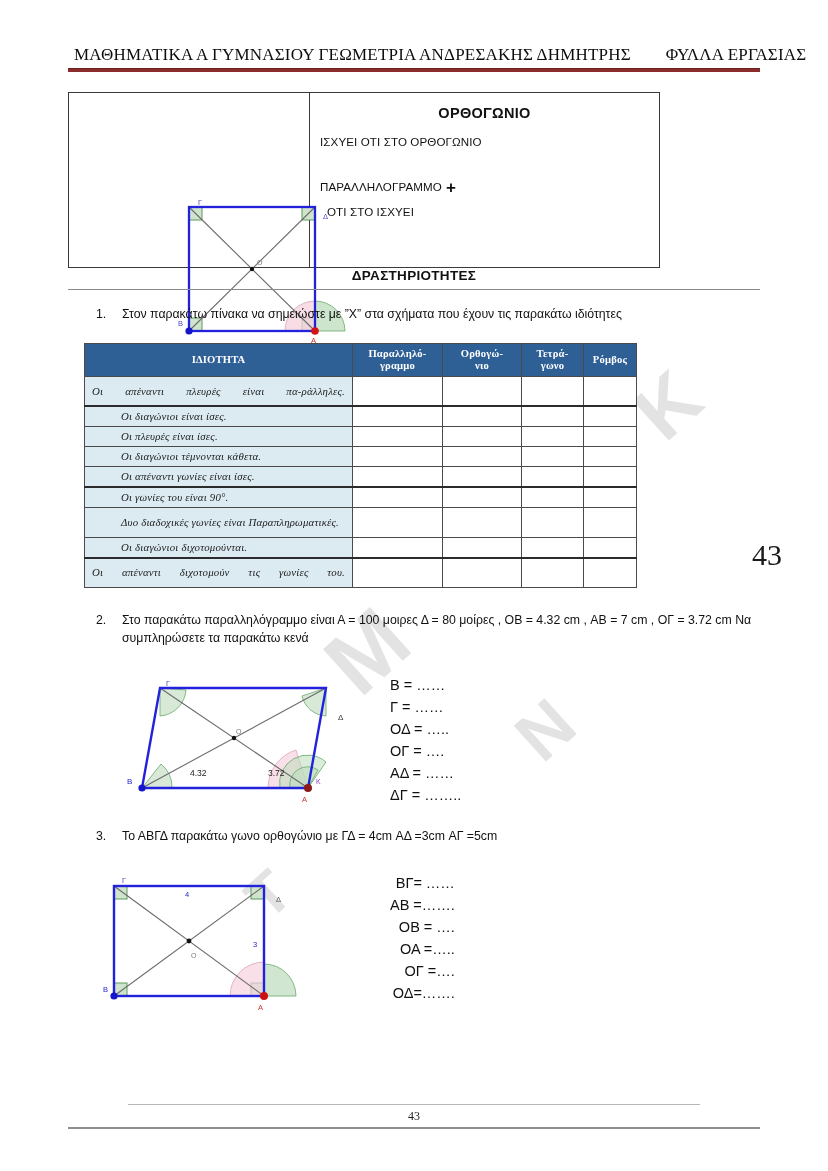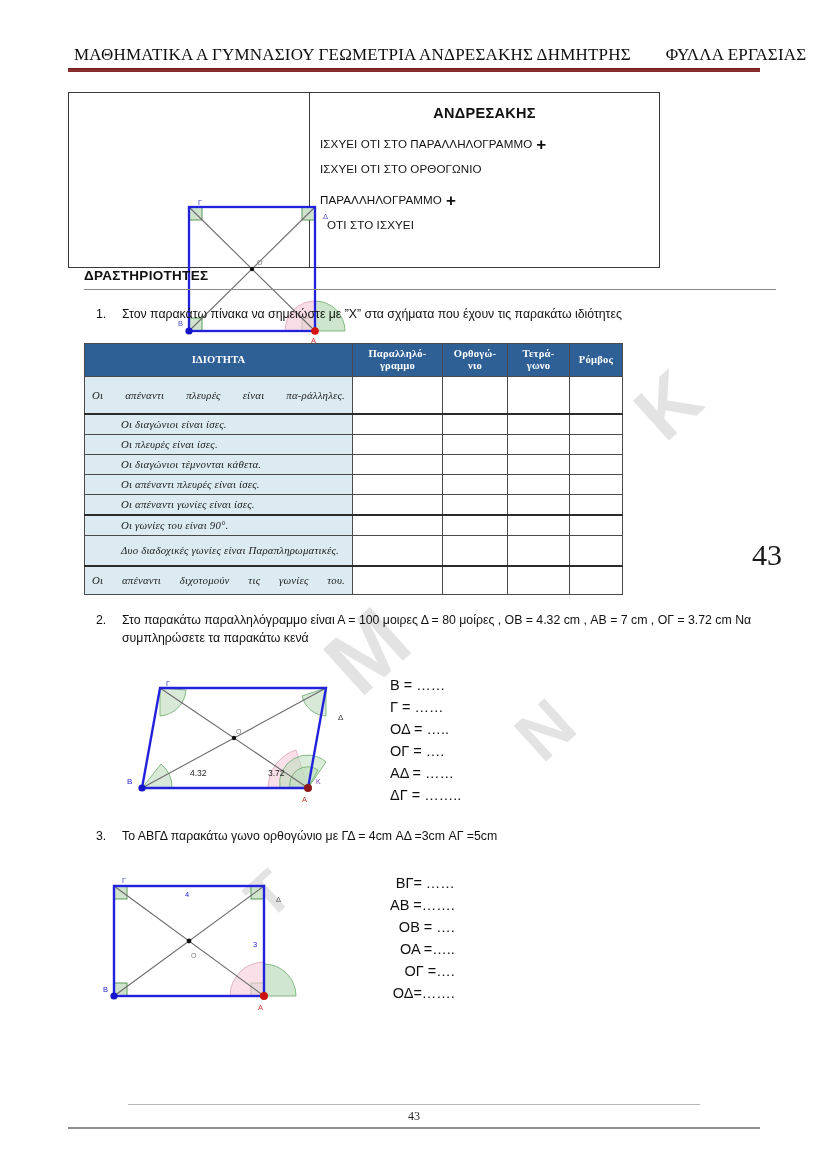--- a/index.html
+++ b/index.html
@@ -88,36 +88,36 @@
     letter-spacing: .3px;
     margin-top: 4px;
     margin-bottom: 14px;
   }
   .tb-line {
     font-size: 11.6px;
     letter-spacing: .1px;
     margin-bottom: 7px;
     white-space: nowrap;
   }
-  .tb-line.sp { margin-top: 16px; }
+  .tb-line.sp { margin-top: 30px; }
   .tb-line.ind { padding-left: 7px; }
   .plus {
     font-size: 17px;
     font-weight: bold;
     vertical-align: -2px;
     padding-left: 4px;
   }
 
   
   .sect {
     position: absolute;
-    left: 84px;
+    left: 68px;
     top: 268px;
     width: 692px;
-    text-align: left;
+    text-align: center;
   }
   .sect-title {
     font-weight: bold;
     font-size: 13.5px;
     letter-spacing: .3px;
     padding-bottom: 6px;
   }
   .sect-rule { height: 1px; background: #8a8a8a; }
 
   
@@ -148,37 +148,37 @@
     color: #ffffff;
     font-weight: bold;
     font-size: 10.6px;
     text-align: center;
     padding: 4px 2px;
     line-height: 1.15;
     letter-spacing: .2px;
   }
   th.c-prop { width: 268px; font-size: 11.4px; letter-spacing: 1px; }
   th.c-par  { width: 90px; }
-  th.c-ort  { width: 65px; }
+  th.c-ort  { width: 79px; }
   th.c-tet  { width: 62px; }
   th.c-rom  { width: 53px; }
   td.prop {
     background: #dcebf2;
     font-style: italic;
     font-size: 10.8px;
     color: #1b1b1b;
     padding: 2px 7px 3px 7px;
     text-align: justify;
     text-align-last: justify;
     letter-spacing: .2px;
     line-height: 1.3;
   }
   td.prop.nojust { text-align: left; text-align-last: left; padding-left: 36px; }
   td.mark { background: #ffffff; }
-  tr.r1 td { height: 37px; }
+  tr.r1 td { height: 29px; }
   tr.rs td { height: 16px; }
   tr.r8 td { height: 30px; }
   tr.r10 td { height: 29px; }
   tr.thick td { border-top: 2px solid #2b2b2b; }
 
   
   .pgmargin {
     position: absolute;
     left: 752px;
     top: 538px;
@@ -260,24 +260,21 @@
 
         <text x="21" y="12" font-family="Liberation Sans, sans-serif" font-size="7.5" fill="#4a4ac0">Γ</text>
         <text x="146" y="26" font-family="Liberation Sans, sans-serif" font-size="7.5" fill="#4a4ac0">Δ</text>
         <text x="1" y="133" font-family="Liberation Sans, sans-serif" font-size="7.5" fill="#4a4ac0">Β</text>
         <text x="134" y="150" font-family="Liberation Sans, sans-serif" font-size="7.5" fill="#cc3333">Α</text>
         <text x="80" y="72" font-family="Liberation Sans, sans-serif" font-size="7" fill="#7a7a7a">Ο</text>
       </svg>
     </div>
 
     <div class="topbox-right">
-      <div class="tb-title">ΑΝΔΡΕΣΑΚΗΣ</div>
-      <div class="tb-line">
-        <span>ΙΣΧΥΕΙ ΟΤΙ ΣΤΟ ΠΑΡΑΛΛΗΛΟΓΡΑΜΜΟ</span><span class="plus">+</span>
-      </div>
+      <div class="tb-title">ΟΡΘΟΓΩΝΙΟ</div>
       <div class="tb-line">ΙΣΧΥΕΙ ΟΤΙ ΣΤΟ  ΟΡΘΟΓΩΝΙΟ</div>
       <div class="tb-line sp">
         <span>ΠΑΡΑΛΛΗΛΟΓΡΑΜΜΟ</span><span class="plus">+</span>
       </div>
       <div class="tb-line ind"> ΟΤΙ ΣΤΟ  ΙΣΧΥΕΙ</div>
     </div>
   </div>
 
   <div class="sect">
     <div class="sect-title">ΔΡΑΣΤΗΡΙΟΤΗΤΕΣ</div>
@@ -332,42 +329,42 @@
           <td class="mark"></td>
         </tr>
         <tr class="rs">
           <td class="prop nojust">Οι διαγώνιοι τέμνονται κάθετα.</td>
           <td class="mark"></td>
           <td class="mark"></td>
           <td class="mark"></td>
           <td class="mark"></td>
         </tr>
         <tr class="rs">
-          <td class="prop nojust">Οι απέναντι πλευρές είναι ίσες.</td>
-          <td class="mark"></td>
-          <td class="mark"></td>
-          <td class="mark"></td>
-          <td class="mark"></td>
-        </tr>
-        <tr class="rs">
           <td class="prop nojust">Οι απέναντι γωνίες είναι ίσες.</td>
           <td class="mark"></td>
           <td class="mark"></td>
           <td class="mark"></td>
           <td class="mark"></td>
         </tr>
         <tr class="rs thick">
           <td class="prop nojust">Οι γωνίες του είναι 90°.</td>
           <td class="mark"></td>
           <td class="mark"></td>
           <td class="mark"></td>
           <td class="mark"></td>
         </tr>
         <tr class="r8">
           <td class="prop nojust">Δυο διαδοχικές γωνίες είναι  Παραπληρωματικές.</td>
+          <td class="mark"></td>
+          <td class="mark"></td>
+          <td class="mark"></td>
+          <td class="mark"></td>
+        </tr>
+        <tr class="rs">
+          <td class="prop nojust">Οι διαγώνιοι διχοτομούνται.</td>
           <td class="mark"></td>
           <td class="mark"></td>
           <td class="mark"></td>
           <td class="mark"></td>
         </tr>
         <tr class="r10 thick">
           <td class="prop">Οι απέναντι διχοτομούν τις γωνίες του.</td>
           <td class="mark"></td>
           <td class="mark"></td>
           <td class="mark"></td>

